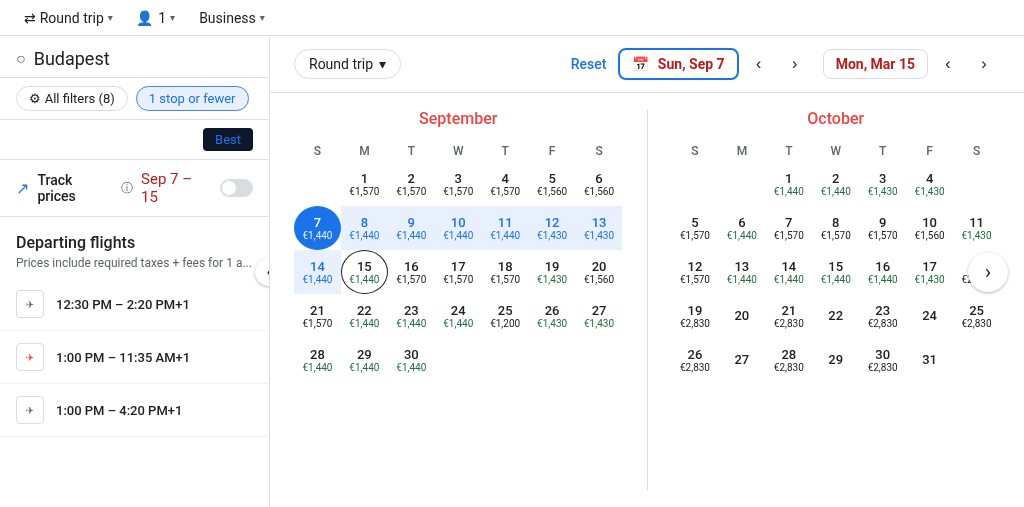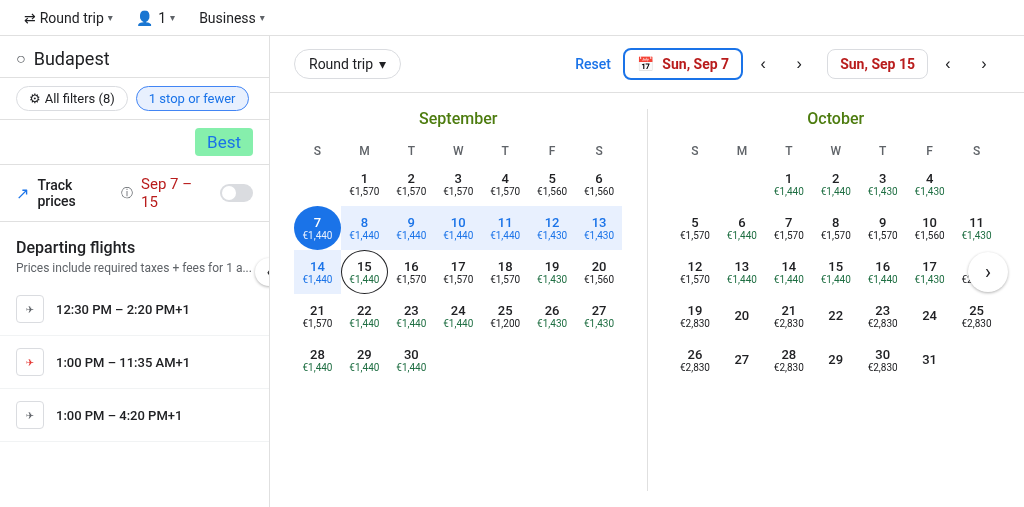--- a/index.html
+++ b/index.html
@@ -40,21 +40,21 @@
       display: flex; align-items: center; gap: 4px;
       border: 1px solid #dadce0; border-radius: 20px;
       padding: 4px 12px; font-size: 13px; cursor: pointer; color: #202124;
     }
     .filter-chip.active { background: #e8f0fe; border-color: #4285f4; color: #1a73e8; }
 
     .sort-row {
       padding: 8px 16px; display: flex; align-items: center; justify-content: flex-end;
       border-bottom: 1px solid #e0e0e0;
     }
-    .sort-label { font-size: 17px; color: #1a73e8; background: #86efac; padding: 4px 12px; border-radius: 4px; }
+    .sort-label { font-size: 13px; color: #1a73e8; background: #0f172a; padding: 4px 12px; border-radius: 4px; }
 
     .track-prices-row {
       padding: 10px 16px; display: flex; align-items: center; gap: 8px;
       border-bottom: 1px solid #e0e0e0;
     }
     .track-icon { color: #1a73e8; font-size: 16px; }
     .track-label { font-size: 14px; color: #202124; font-weight: 500; }
     .track-dates { font-size: 15px; color: #b91c1c; }
     .toggle {
       margin-left: auto; width: 34px; height: 18px; background: #dadce0;
@@ -132,21 +132,21 @@
     }
 
     
     .calendar-body {
       display: flex; flex: 1; overflow: hidden;
     }
     .calendar-month {
       flex: 1; padding: 16px 24px; overflow: hidden;
     }
     .month-title {
-      text-align: center; font-size: 16px; font-weight: 500; color: #4d7c0f;
+      text-align: center; font-size: 16px; font-weight: 500; color: #ef4444;
       margin-bottom: 12px;
     }
     .cal-grid {
       display: grid; grid-template-columns: repeat(7, 1fr); gap: 0;
     }
     .cal-header {
       text-align: center; font-size: 12px; color: #5f6368; padding: 4px 0; font-weight: 500;
     }
     .cal-cell {
       display: flex; flex-direction: column; align-items: center; justify-content: center;
@@ -275,21 +275,21 @@
         <div class="date-display">
           <span style="color:#1a73e8;">📅</span>
           <span class="date-text">Sun, Sep 7</span>
         </div>
         <button class="nav-btn">‹</button>
         <button class="nav-btn">›</button>
       </div>
 
       <div class="date-nav">
         <div class="date-display-inactive">
-          <span class="date-text">Sun, Sep 15</span>
+          <span class="date-text">Mon, Mar 15</span>
         </div>
         <button class="nav-btn">‹</button>
         <button class="nav-btn">›</button>
       </div>
     </div>
 
     <div class="calendar-body">
 
       <div class="calendar-month">
         <div class="month-title">September</div>

